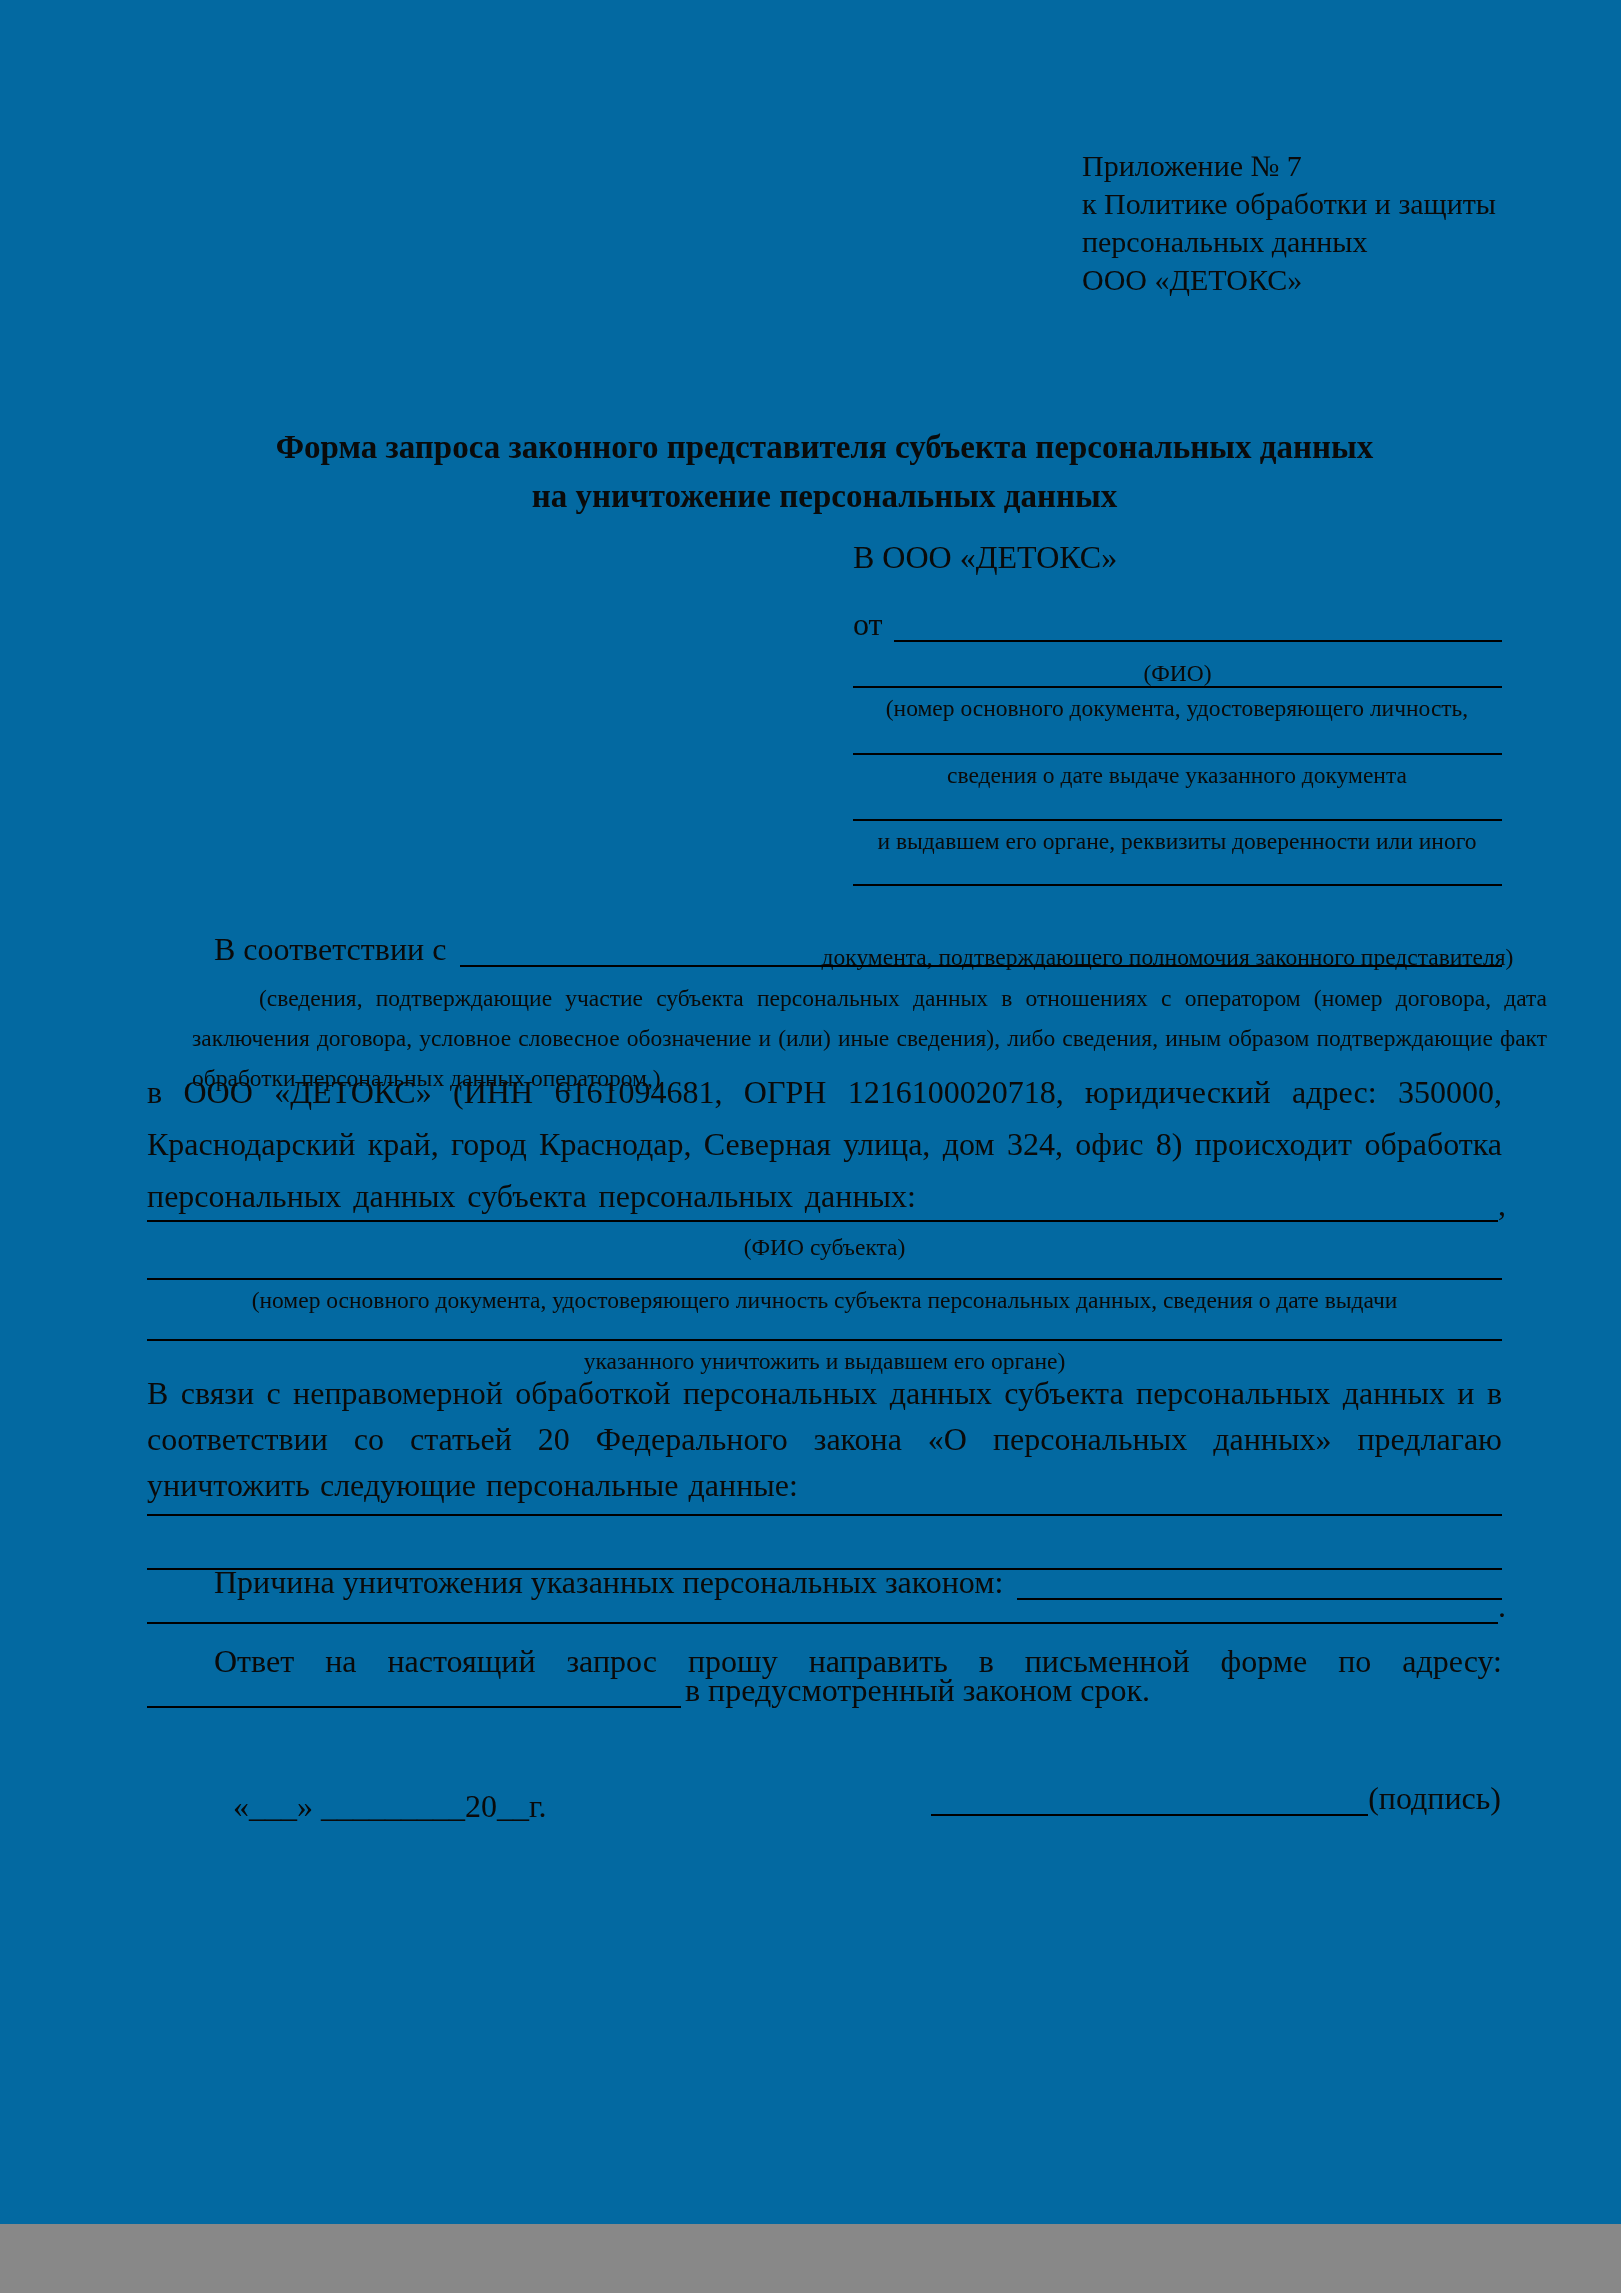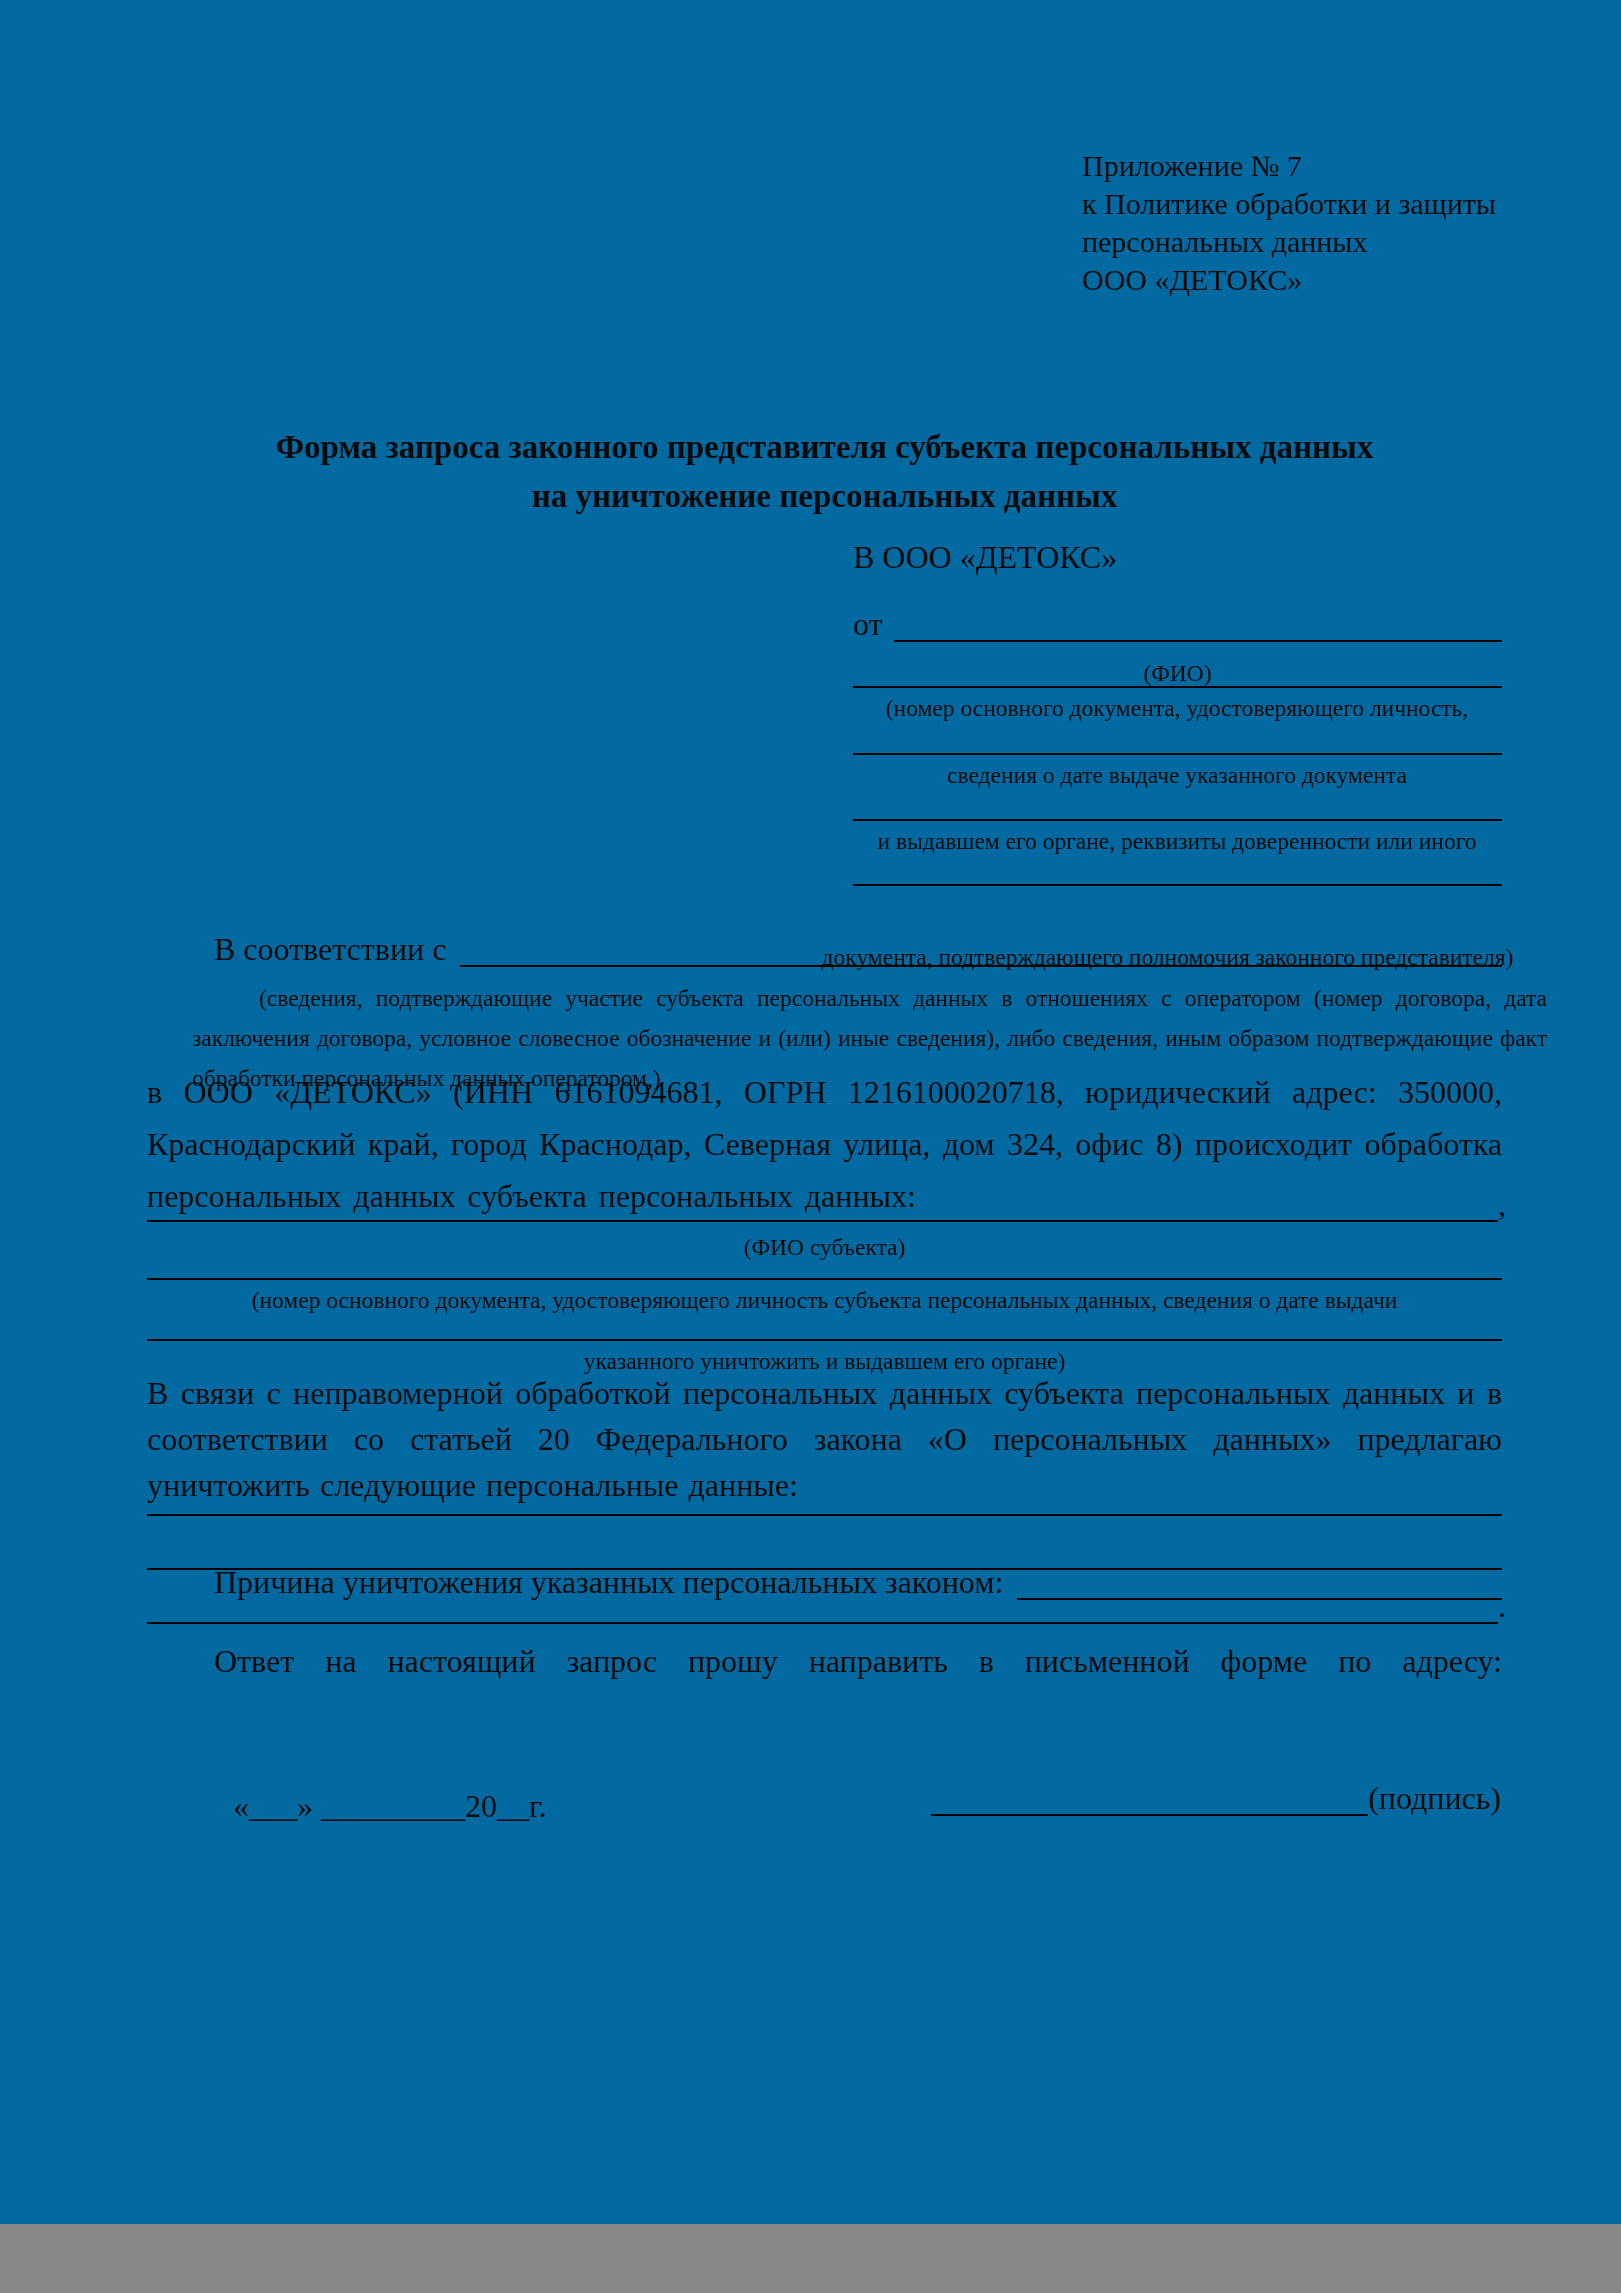--- a/index.html
+++ b/index.html
@@ -110,20 +110,24 @@
   <div class="abs row body-txt" style="left:147px;top:1570px;width:1355px;height:35px;padding-left:67px;box-sizing:border-box;">
     <span class="nowrap">Причина уничтожения указанных персональных законом:</span>
     <span class="fill" style="margin-left:13.7px;"></span>
   </div>
   <div class="abs row body-txt" style="left:147px;top:1598px;width:1359px;height:31px;">
     <span class="fill"></span>
     <span>.</span>
   </div>
 
   <div class="abs body-txt" style="left:147px;top:1639px;width:1355px;text-indent:67px;text-align:justify;text-align-last:justify;">Ответ на настоящий запрос прошу направить в письменной форме по адресу:</div>
+  <div class="abs row body-txt" style="left:147px;top:1678px;width:1355px;height:35px;">
+    <span class="fill" style="flex:0 0 534px;"></span>
+    <span style="margin-left:3.9px;">в предусмотренный законом срок.</span>
+  </div>
 
   <div class="abs body-txt nowrap" style="left:233px;top:1784px;">«___» _________20__г.</div>
   <div class="abs row body-txt" style="left:931px;top:1780px;width:570px;height:41px;">
     <span class="fill"></span>
     <span>(подпись)</span>
   </div>
 
 </div>
 
 

